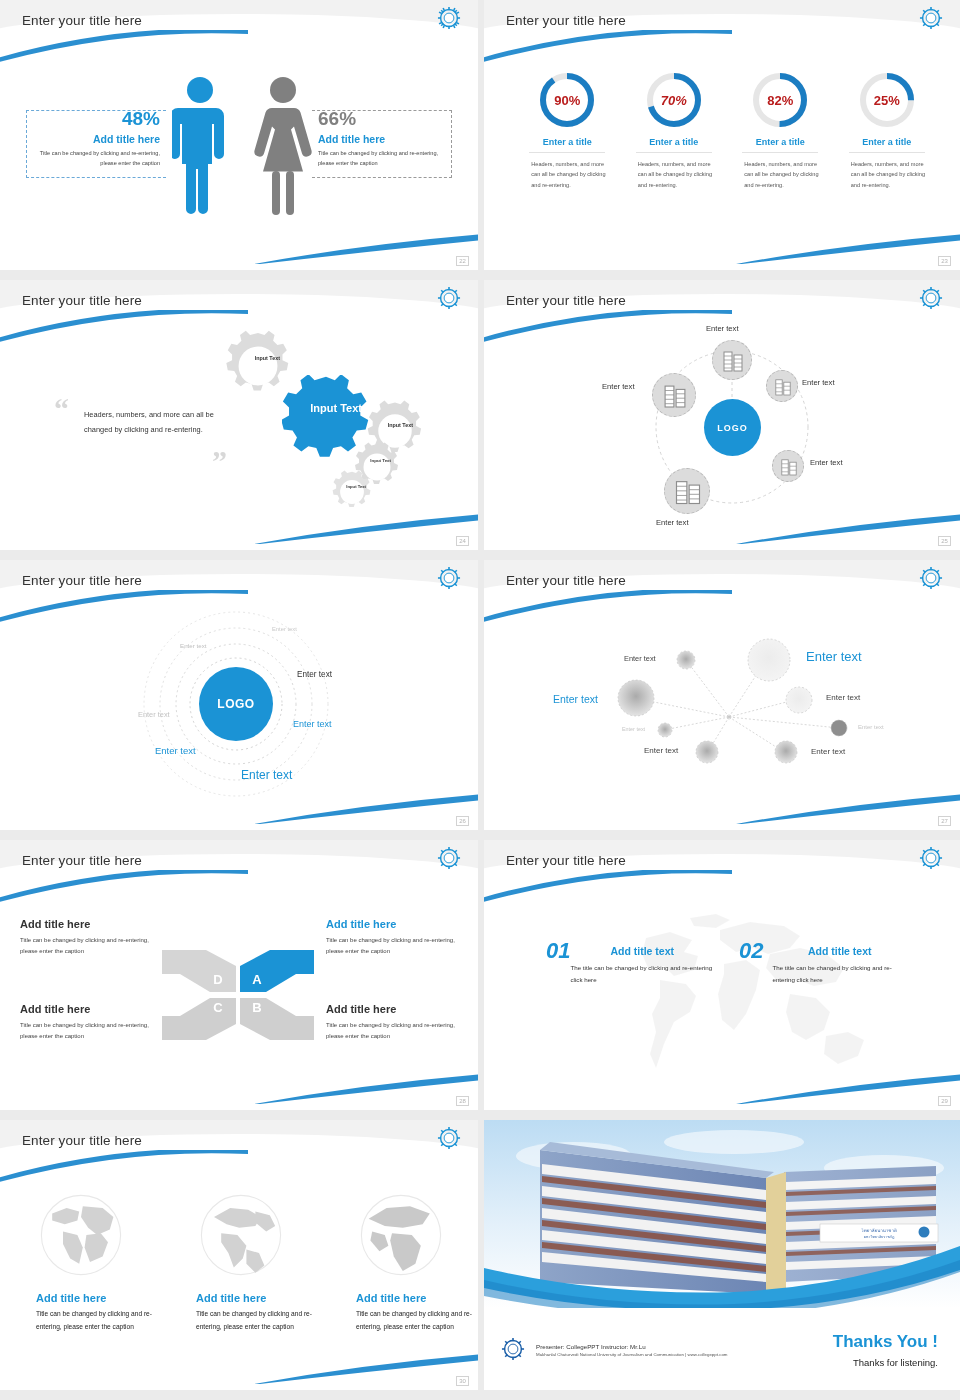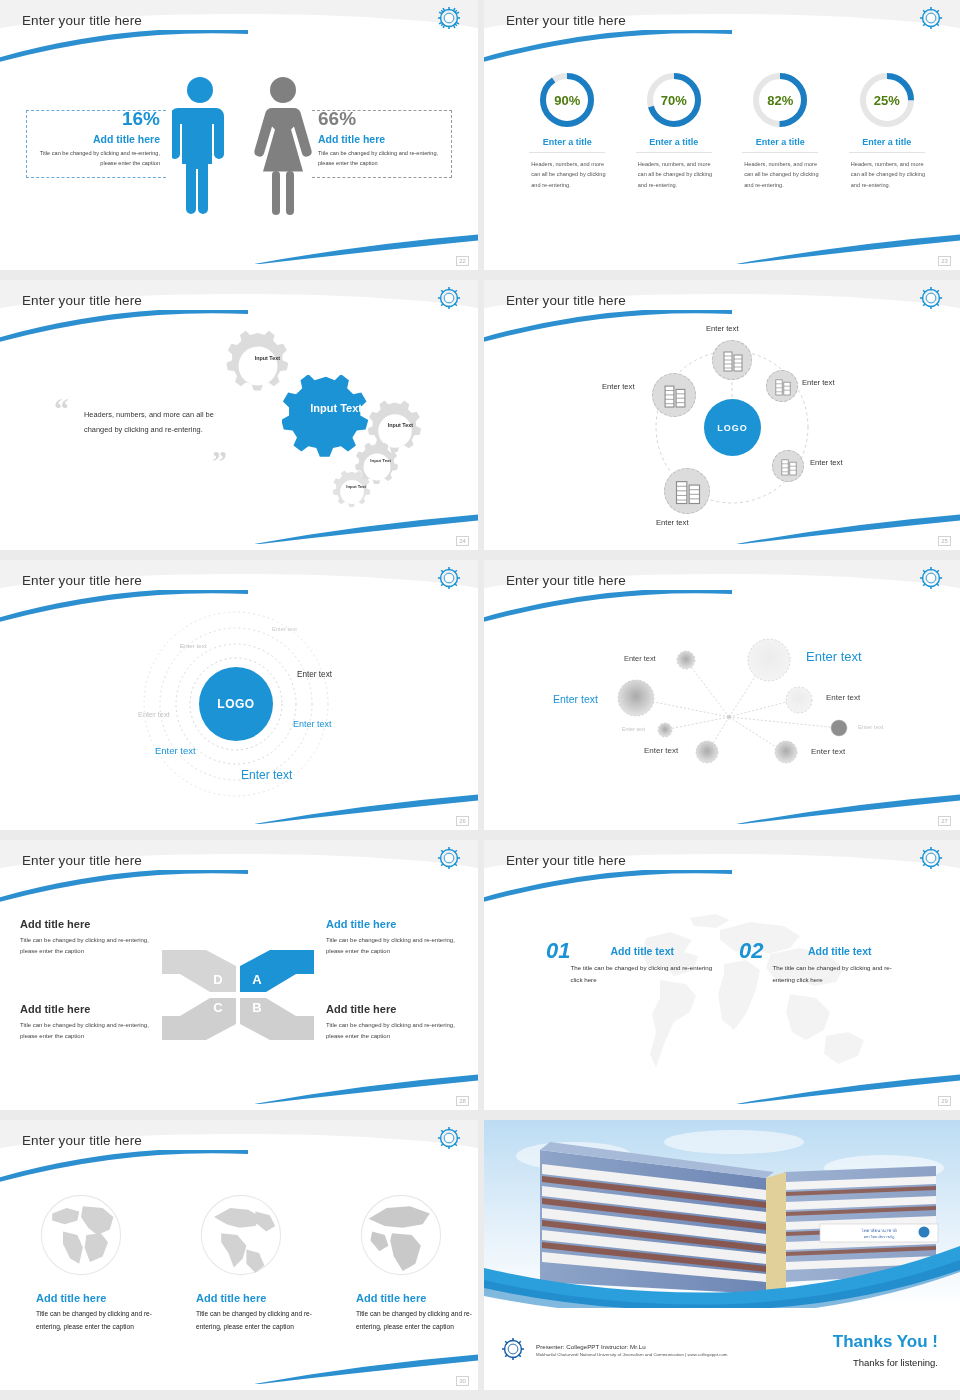--- a/index.html
+++ b/index.html
@@ -71,21 +71,21 @@
   .dashbox-l { position: absolute; left: 26px; top: 110px; width: 140px; height: 68px;
                border: 1px dashed #6aa9d8; border-right: none; }
   .dashbox-r { position: absolute; right: 26px; top: 110px; width: 140px; height: 68px;
                border: 1px dashed #9a9a9a; border-left: none; }
   .fig { position: absolute; top: 75px; }
   
   .donuts { position: absolute; top: 70px; left: 30px; right: 20px;
             display: flex; justify-content: space-around; }
   .donut-col { width: 92px; text-align: center; }
   .donut-val { position: absolute; width: 100%; top: 23px; font-size: 13px;
-               font-weight: bold; color: #4d7c0f; }
+               font-weight: bold; color: #b91c1c; }
   .donut-title { font-size: 9px; font-weight: bold; color: #1b93d5; margin-top: 7px; }
   .donut-rule { width: 76px; height: 1px; background: #e2e2e2; margin: 5px auto 0; }
   .donut-desc { font-size: 5.6px; color: #555; line-height: 1.85; margin-top: 6px;
                 text-align: left; padding-left: 10px; }
   
   .quote-mark { font-size: 30px; color: #d8d8d8; font-family: "Liberation Serif", serif;
                 line-height: .6; font-weight: bold; }
   .s3-text { position: absolute; left: 84px; top: 128px; width: 130px;
              font-size: 7.4px; color: #333; line-height: 2.0; }
   .gearlbl { position: absolute; text-align: right; font-size: 5.4px; color: #333;
@@ -151,21 +151,21 @@
     <svg class="swoosh-tl" viewBox="0 0 260 34" preserveAspectRatio="none">
       <path d="M0 30 Q 130 -8 258 0 L258 4 Q 130 -2 2 34 Z" fill="#2b8fd0"></path>
     </svg>
     <svg class="swoosh-br" viewBox="0 0 230 34" preserveAspectRatio="none">
       <path d="M0 34 Q 110 14 230 4 L230 10 Q 110 22 6 34 Z" fill="#2b8fd0"></path>
     </svg>
     <div class="body">
       <div class="dashbox-l"></div>
       <div class="dashbox-r"></div>
       <div class="s1-left">
-        <div class="pct blue">16%</div>
+        <div class="pct blue">48%</div>
         <div class="s1-t">Add title here</div>
         <div class="s1-d">Title can be changed by clicking and re-entering, please enter the caption</div>
       </div>
       <div class="s1-right">
         <div class="pct gray">66%</div>
         <div class="s1-t">Add title here</div>
         <div class="s1-d">Title can be changed by clicking and re-entering, please enter the caption</div>
       </div>
       <svg class="fig" style="left:172px" width="56" height="140" viewBox="0 0 56 140">
         <circle cx="28" cy="15" r="13" fill="#1b93d5"></circle>
@@ -215,21 +215,21 @@
               <circle cx="30" cy="30" r="24" fill="none" stroke="#1b7dc2" stroke-width="6" stroke-dasharray="135.7 15.1" stroke-linecap="butt" transform="rotate(-90 30 30)"></circle>
             </svg>
             <div class="donut-val">90%</div>
           </div>
           <div class="donut-title">Enter a title</div>
           <div class="donut-rule"></div>
           <div class="donut-desc">Headers, numbers, and more can all be changed by clicking and re-entering.</div>
         </div>
 
         <div class="donut-col">
-          <div style="position:relative;width:60px;height:60px;margin:0 auto;">
+          <div style="position:relative;width:60px;height:60px;margin:0 auto;font-style:italic;">
             <svg width="60" height="60" viewBox="0 0 60 60">
               <circle cx="30" cy="30" r="24" fill="none" stroke="#e6e6e6" stroke-width="6"></circle>
               <circle cx="30" cy="30" r="24" fill="none" stroke="#1b7dc2" stroke-width="6" stroke-dasharray="105.6 45.2" stroke-linecap="butt" transform="rotate(-90 30 30)"></circle>
             </svg>
             <div class="donut-val">70%</div>
           </div>
           <div class="donut-title">Enter a title</div>
           <div class="donut-rule"></div>
           <div class="donut-desc">Headers, numbers, and more can all be changed by clicking and re-entering.</div>
         </div>

